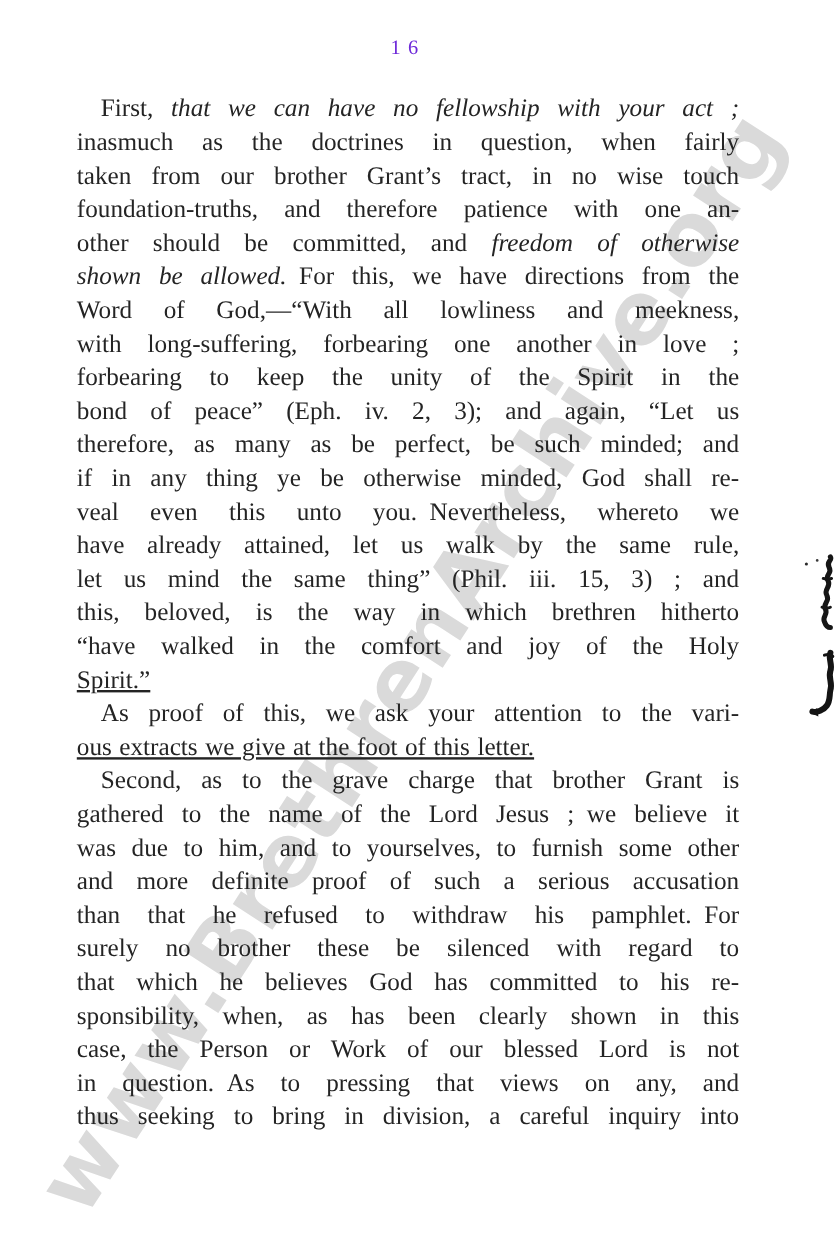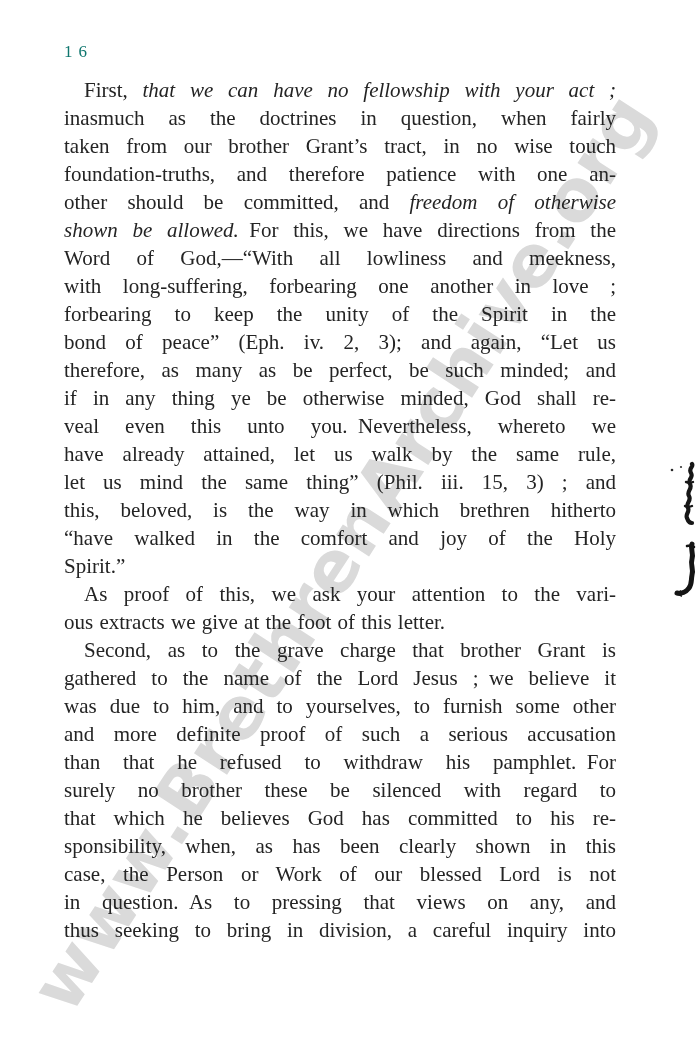--- a/index.html
+++ b/index.html
@@ -22,43 +22,43 @@
     font-weight: bold;
     font-size: 72px;
     letter-spacing: 1px;
     color: #dadada;
     white-space: nowrap;
     z-index: 1;
     user-select: none;
   }
   .page-number {
     position: absolute;
-    left: 64px; top: 42px; width: 552px;
-    text-align: left;
+    left: 64px; top: 30px; width: 552px;
+    text-align: center;
     font-size: 17px;
     letter-spacing: 6px;
-    color: #0f766e;
+    color: #6d28d9;
     z-index: 2;
   }
   .body-text {
     position: absolute;
     left: 64px; top: 76px; width: 552px;
     z-index: 2;
     font-size: 21px;
     color: #242424;
     word-spacing: 1px;
   }
   .line {
     height: 28px;
     line-height: 28px;
     text-align: justify;
     text-align-last: justify;
   }
   .line.indent { text-indent: 20px; }
-  .line.last { text-align: right; text-align-last: left; }
+  .line.last { text-align: right; text-align-last: left; text-decoration: underline; }
   .it { font-style: italic; }
   .mark { position: absolute; z-index: 3; }
 </style>
 </head>
 <body>
 
 <div class="page">
 
   <div class="watermark">www.BrethrenArchive.org</div>
 

